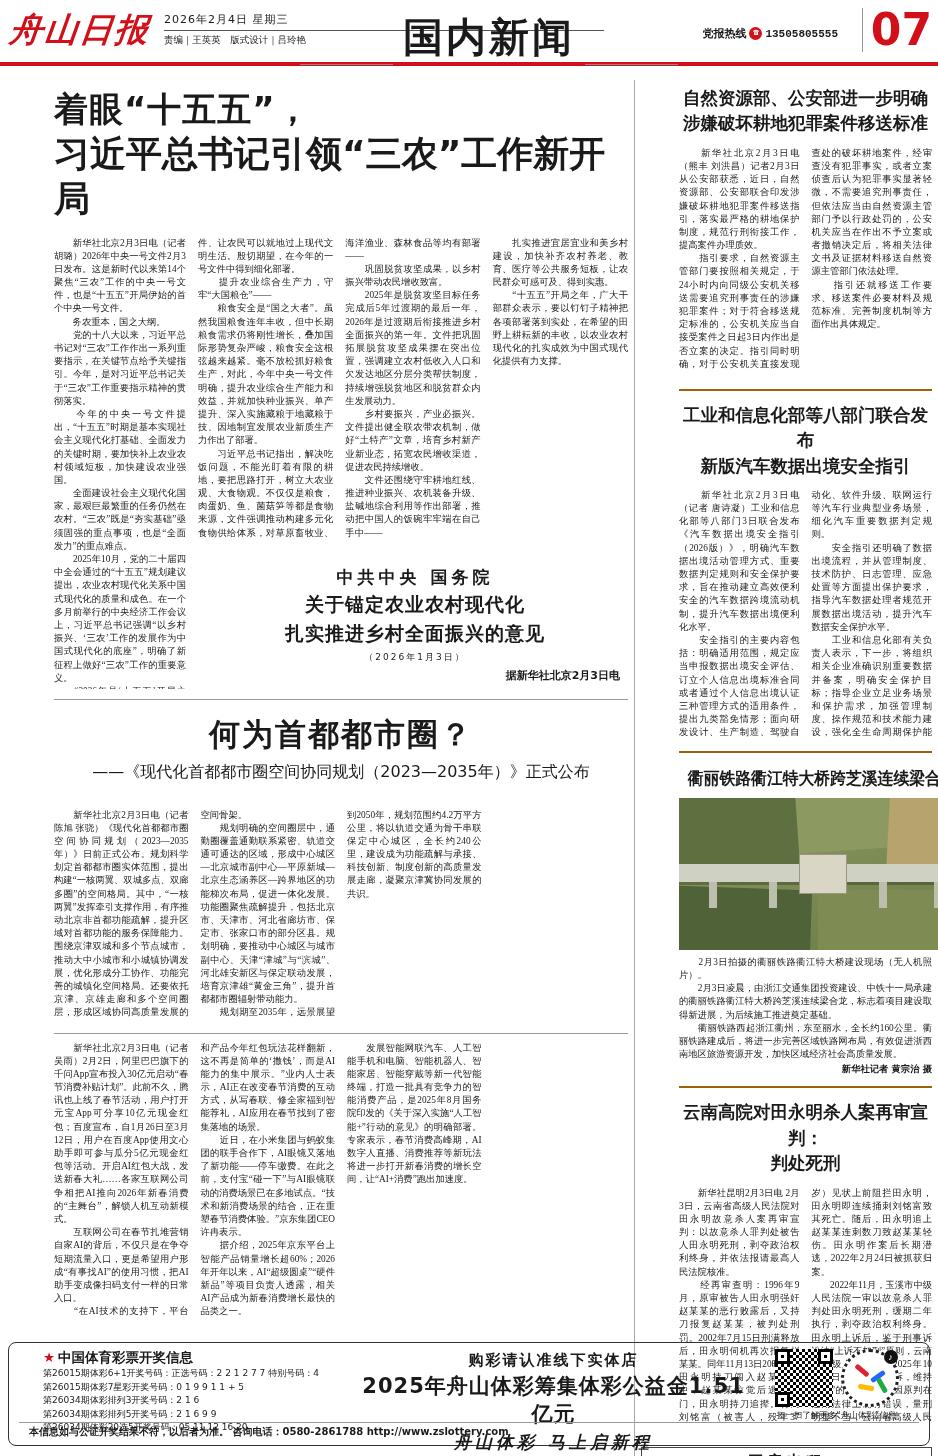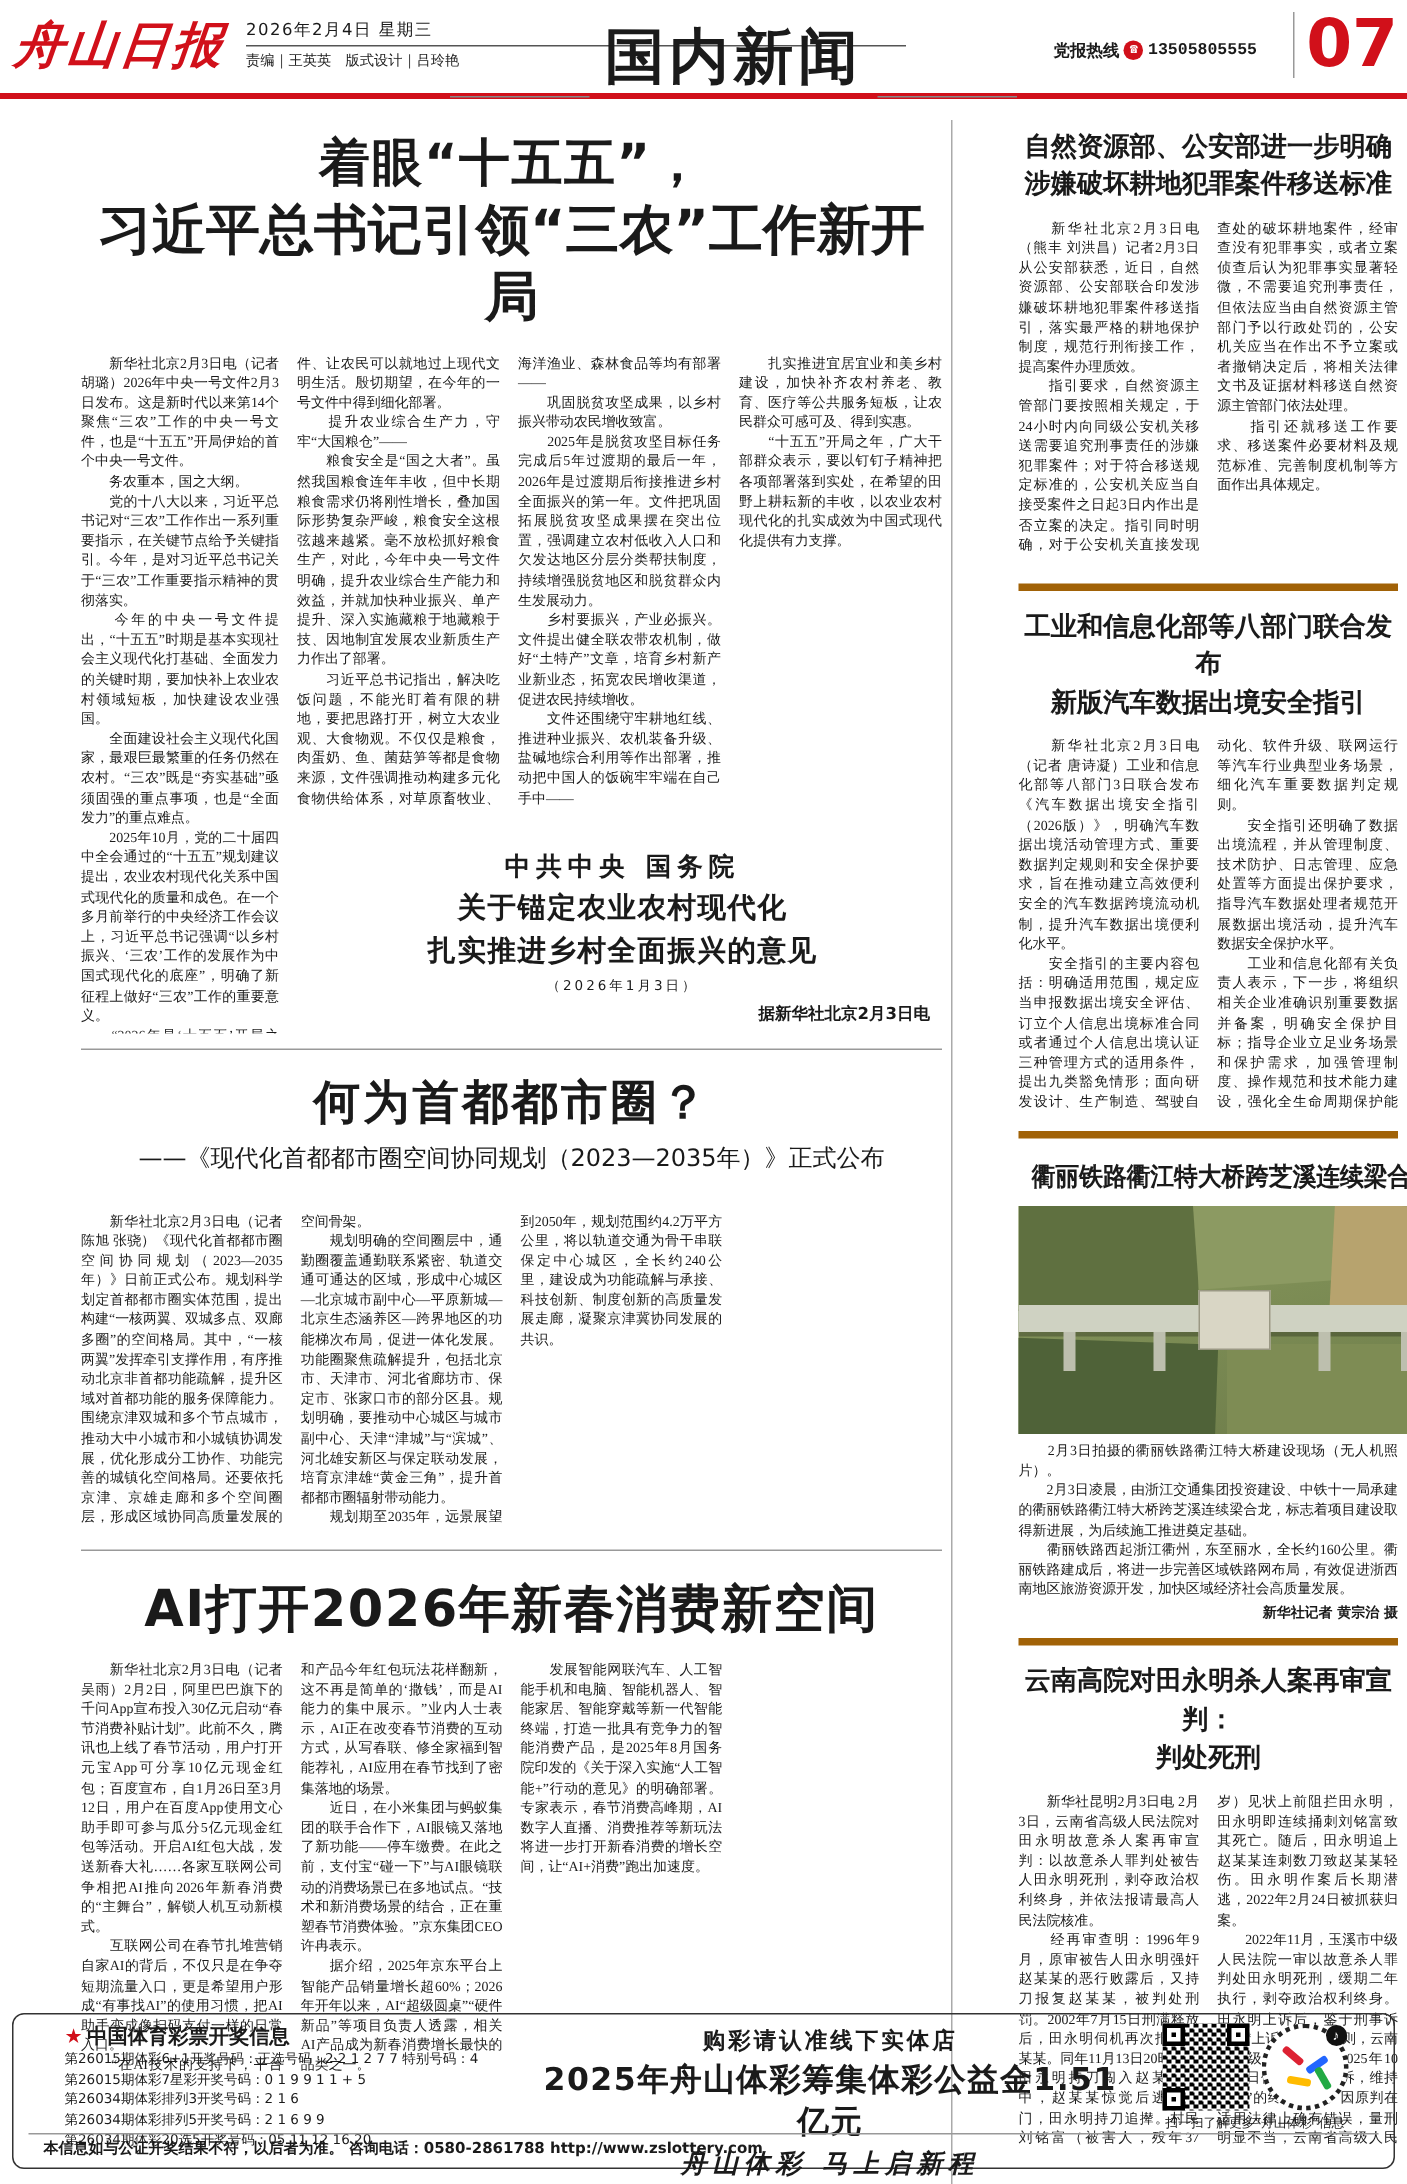--- a/index.html
+++ b/index.html
@@ -24,21 +24,21 @@
   .pagenowrap{position:absolute;right:6px;top:4px;display:flex;align-items:flex-end;height:48px;}
   .pagevline{width:1px;height:44px;background:#999;margin-right:8px;}
   .pageno{font-family:"DejaVu Sans",sans-serif;font-weight:bold;font-size:44px;color:#d1101a;line-height:44px;}
   .red-bar{height:4px;background:#d1101a;margin:2px 0 0 0;}
   
   .main{display:flex;padding:8px 4px 0 54px;}
   .left-col{width:578px;}
   .vdivider{width:1px;background:#aaa;margin:6px 6px 0 6px;}
   .right-col{width:291px;padding-right:2px;}
   
-  .lead-title{font-family:"DejaVu Sans",sans-serif;font-weight:900;text-align:center;
+  .lead-title{font-family:"DejaVu Sans",sans-serif;font-weight:900;text-align:left;
         margin:14px 0 16px 0;line-height:1.25;}
   .lead-title .t1{font-size:34px;letter-spacing:1px;}
   .lead-title .t2{font-size:36px;letter-spacing:0px;}
   .bodytext{font-size:9.3px;line-height:1.42;text-align:justify;white-space:pre-line;
         column-fill:auto;overflow:hidden;}
   .lead-body{display:flex;gap:12px;height:452px;}
   .lead-c1{width:132px;height:452px;}
   .lead-right{flex:1;display:flex;flex-direction:column;}
   .lead-rest{column-count:3;column-gap:12px;height:316px;}
   
@@ -59,21 +59,21 @@
   .sect{border-top:1px solid #999;margin-top:10px;padding-top:8px;}
   .metro-title{font-family:"DejaVu Sans",sans-serif;font-weight:900;font-size:31px;text-align:center;
         margin:6px 0 6px 0;letter-spacing:2px;}
   .metro-sub{font-family:"DejaVu Sans",sans-serif;font-size:16px;text-align:center;margin-bottom:26px;}
   .metro-body{column-count:4;column-gap:12px;height:214px;}
   .ai-title{font-family:"DejaVu Sans",sans-serif;font-weight:900;font-size:34px;text-align:center;
         margin:8px 0 12px 0;letter-spacing:1px;}
   .ai-body{column-count:4;column-gap:12px;height:278px;}
   
   .rart{padding:4px 0 10px 0;margin-left:38px;}
-  .rart + .rart{border-top:5px solid #a16207;}
+  .rart + .rart{border-top:2px solid #a16207;}
   .rtitle{font-family:"DejaVu Sans",sans-serif;font-weight:900;font-size:17.5px;text-align:center;
         line-height:1.45;margin:8px 0 10px 0;}
   .rbody{column-count:2;column-gap:12px;}
   .h230{height:232px;} .h252{height:252px;} .h242{height:242px;}
   .photo-title{font-family:"DejaVu Sans",sans-serif;font-weight:900;font-size:17px;text-align:center;
         white-space:nowrap;transform:scaleX(0.93);margin:10px 0 8px 0;}
   .photo{position:relative;width:289px;height:152px;overflow:hidden;
         background:linear-gradient(165deg,#9aa86e 0%,#7d8d55 45%,#6c7b49 100%);}
   .patch{position:absolute;}
   .caption{font-size:9.3px;line-height:1.42;text-align:justify;white-space:pre-line;margin-top:6px;}
@@ -186,21 +186,20 @@
 
       <div class="sect">
         <div class="metro-title">何为首都都市圈？</div>
         <div class="metro-sub">——《现代化首都都市圈空间协同规划（2023—2035年）》正式公布</div>
         <div class="bodytext metro-body">　　新华社北京2月3日电（记者 陈旭 张骁）《现代化首都都市圈空间协同规划（2023—2035年）》日前正式公布。规划科学划定首都都市圈实体范围，提出构建“一核两翼、双城多点、双廊多圈”的空间格局。其中，“一核两翼”发挥牵引支撑作用，有序推动北京非首都功能疏解，提升区域对首都功能的服务保障能力。围绕京津双城和多个节点城市，推动大中小城市和小城镇协调发展，优化形成分工协作、功能完善的城镇化空间格局。还要依托京津、京雄走廊和多个空间圈层，形成区域协同高质量发展的空间骨架。
 　　规划明确的空间圈层中，通勤圈覆盖通勤联系紧密、轨道交通可通达的区域，形成中心城区—北京城市副中心—平原新城—北京生态涵养区—跨界地区的功能梯次布局，促进一体化发展。功能圈聚焦疏解提升，包括北京市、天津市、河北省廊坊市、保定市、张家口市的部分区县。规划明确，要推动中心城区与城市副中心、天津“津城”与“滨城”、河北雄安新区与保定联动发展，培育京津雄“黄金三角”，提升首都都市圈辐射带动能力。
 　　规划期至2035年，远景展望到2050年，规划范围约4.2万平方公里，将以轨道交通为骨干串联保定中心城区，全长约240公里，建设成为功能疏解与承接、科技创新、制度创新的高质量发展走廊，凝聚京津冀协同发展的共识。</div>
       </div>
 
       <div class="sect">
-        <div class="ai-title">AI打开2026年新春消费新空间</div>
         <div class="bodytext ai-body">　　新华社北京2月3日电（记者 吴雨）2月2日，阿里巴巴旗下的千问App宣布投入30亿元启动“春节消费补贴计划”。此前不久，腾讯也上线了春节活动，用户打开元宝App可分享10亿元现金红包；百度宣布，自1月26日至3月12日，用户在百度App使用文心助手即可参与瓜分5亿元现金红包等活动。开启AI红包大战，发送新春大礼……各家互联网公司争相把AI推向2026年新春消费的“主舞台”，解锁人机互动新模式。
 　　互联网公司在春节扎堆营销自家AI的背后，不仅只是在争夺短期流量入口，更是希望用户形成“有事找AI”的使用习惯，把AI助手变成像扫码支付一样的日常入口。
 　　“在AI技术的支持下，平台和产品今年红包玩法花样翻新，这不再是简单的‘撒钱’，而是AI能力的集中展示。”业内人士表示，AI正在改变春节消费的互动方式，从写春联、修全家福到智能荐礼，AI应用在春节找到了密集落地的场景。
 　　近日，在小米集团与蚂蚁集团的联手合作下，AI眼镜又落地了新功能——停车缴费。在此之前，支付宝“碰一下”与AI眼镜联动的消费场景已在多地试点。“技术和新消费场景的结合，正在重塑春节消费体验。”京东集团CEO许冉表示。
 　　据介绍，2025年京东平台上智能产品销量增长超60%；2026年开年以来，AI“超级圆桌”“硬件新品”等项目负责人透露，相关AI产品成为新春消费增长最快的品类之一。
 　　发展智能网联汽车、人工智能手机和电脑、智能机器人、智能家居、智能穿戴等新一代智能终端，打造一批具有竞争力的智能消费产品，是2025年8月国务院印发的《关于深入实施“人工智能+”行动的意见》的明确部署。专家表示，春节消费高峰期，AI数字人直播、消费推荐等新玩法将进一步打开新春消费的增长空间，让“AI+消费”跑出加速度。</div>
       </div>
     </div>
 
     <div class="vdivider"></div>

